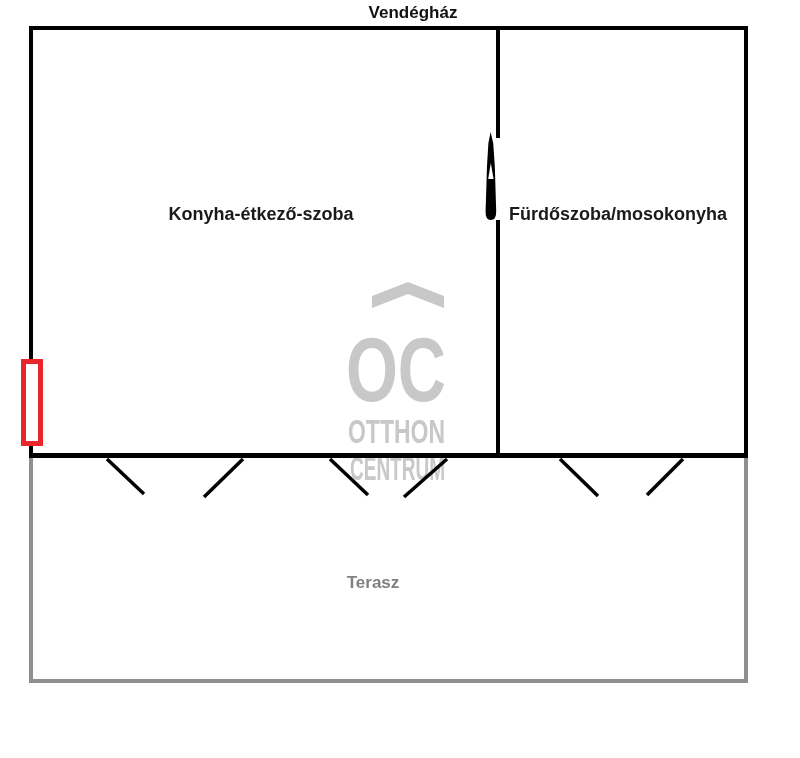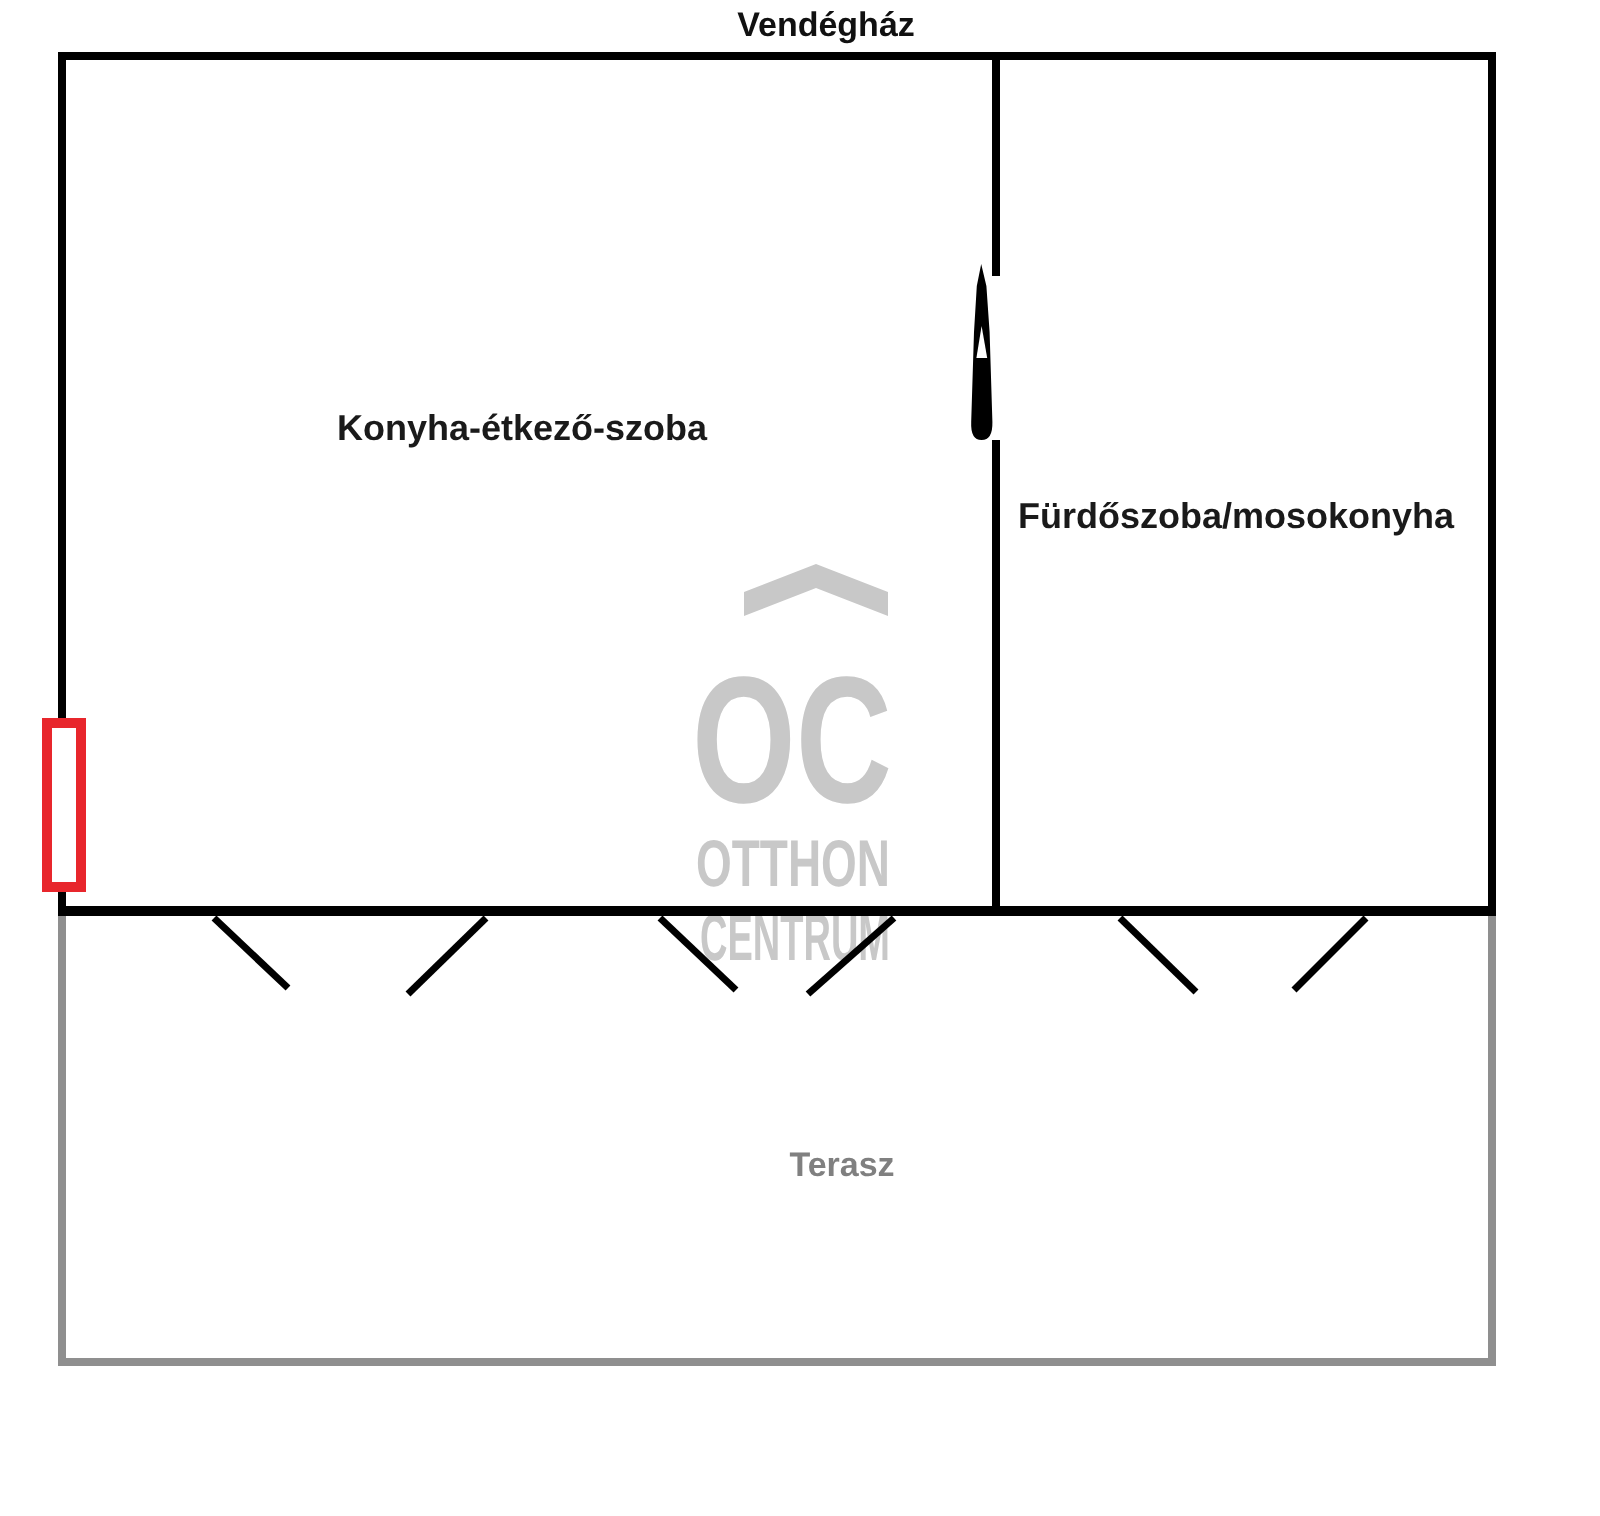--- a/index.html
+++ b/index.html
@@ -34,32 +34,32 @@
     box-sizing:border-box;
     border:5px solid var(--window-marker,#e8262c);
     background:#fff;z-index:5;
   }
   .room-label{
     transform:translateX(-50%);
     text-align:left;font-weight:bold;font-size:18px;color:#1a1a1a;
     line-height:28px;white-space:nowrap;z-index:6;
   }
   #room-label-kitchen{left:261px;top:200px;}
-  #room-label-bathroom{left:618px;top:200px;margin-top:44px;}
+  #room-label-bathroom{left:618px;top:200px;}
   #watermark-logo{left:330px;top:275px;z-index:1;}
   #terrace-outline{
     left:29px;top:458px;width:719px;height:225px;
     box-sizing:border-box;
     border:4px solid var(--terrace-border,#8f8f8f);
     border-top:none;z-index:2;
   }
   #terrace-label{
     left:373px;top:573px;transform:translateX(-50%);
     font-weight:bold;font-size:17px;color:var(--terrace-label,#808080);
-    white-space:nowrap;z-index:2;margin-left:48px;
+    white-space:nowrap;z-index:2;
   }
   #door-swing-marks{left:0;top:0;z-index:4;pointer-events:none;}
 </style>
 </head>
 <body>
 
 <div id="canvas">
 
   <div id="plan-title" class="abs">Vendégház</div>
 

